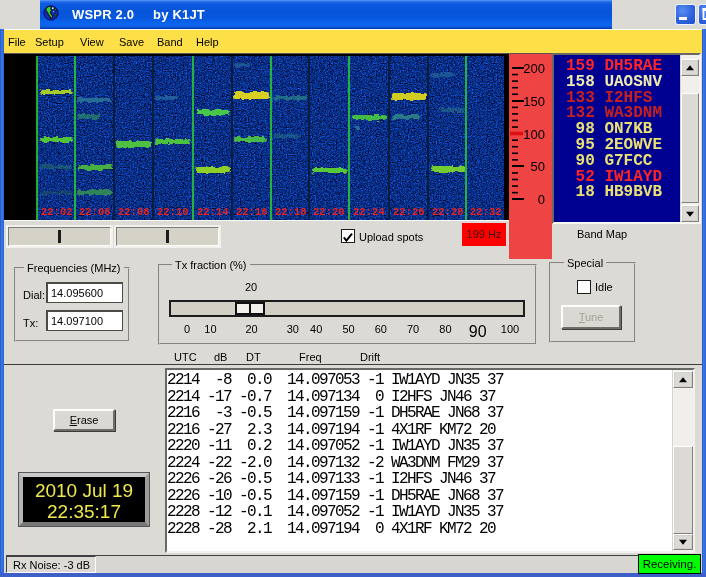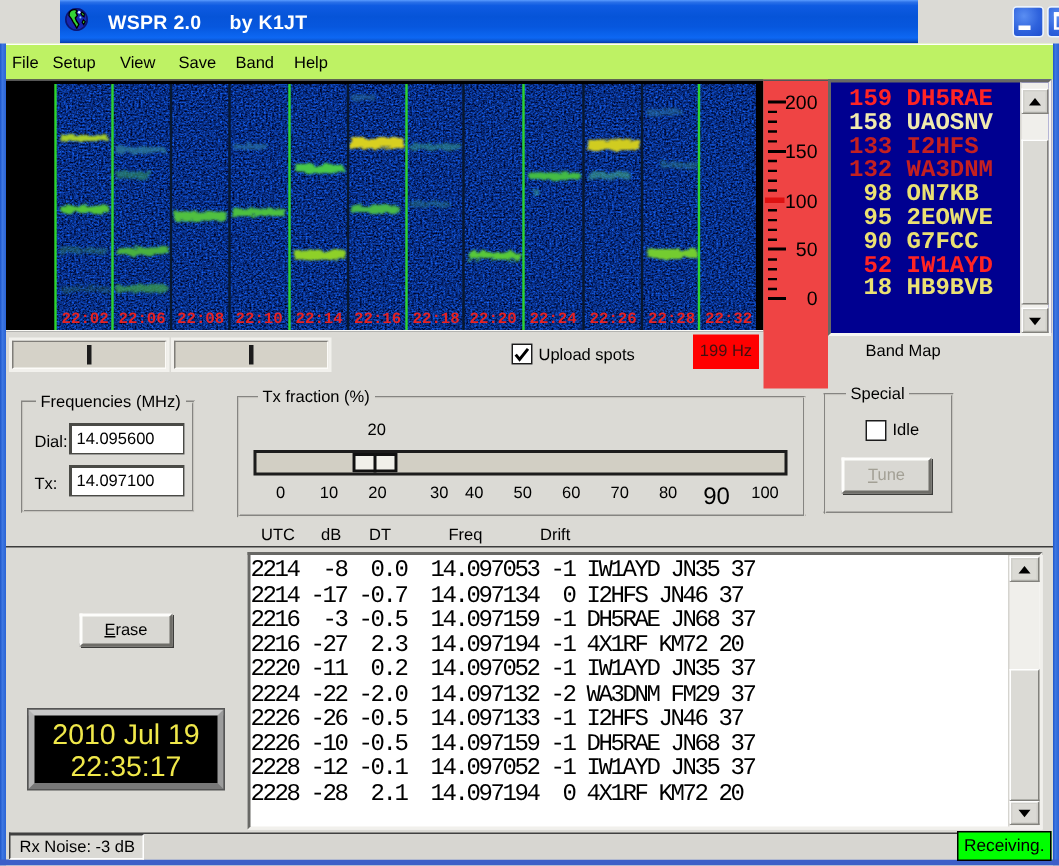--- a/index.html
+++ b/index.html
@@ -9,21 +9,21 @@
 
 #title{left:4px;top:0;width:572px;height:29px;
 background:linear-gradient(180deg,#5a9cff 0%,#2b71e8 5%,#0e5be2 13%,#0654d8 38%,#0757de 62%,#0a61ea 76%,#0d67f3 87%,#0a55d0 94%,#0234a4 100%);margin-left:36px;}
 #title .ttext{color:#fff;font-weight:bold;font-size:13px;top:7px;letter-spacing:0.2px;}
 .capbtn{top:4px;width:21px;height:21px;border:1px solid #eaf3ff;border-radius:3px;}
 .bluebtn{background:radial-gradient(circle at 35% 30%,#5a8ef2 0%,#2f63dd 55%,#1e4ecf 100%);}
 .redbtn{background:radial-gradient(circle at 35% 30%,#f49a80 0%,#e05638 55%,#c63b1c 100%);}
 
 .bord{background:linear-gradient(90deg,#1e55c8,#3d77e2 40%,#2a63d4);}
 
-#menubar{left:4px;top:29px;width:698px;height:24px;background:#bef264;border-top:1px solid #fefefc;}
+#menubar{left:4px;top:29px;width:698px;height:24px;background:#fde047;border-top:1px solid #fefefc;}
 #menubar span{position:absolute;top:6px;font-size:11px;color:#000;}
 
 #wf{left:4px;top:53px;width:505px;height:168px;background:#000;border-top:1px solid #565656;border-bottom:1px solid #fafaf6;}
 
 #ruler{left:509px;top:53px;width:43px;height:206px;background:#ef4444;border-top:1px solid #565656;}
 
 #bmap{left:552px;top:53px;width:149px;height:171px;background:#000090;border:2px solid;border-color:#686865 #f6f6f2 #f6f6f2 #686865;}
 #bmap pre{position:absolute;left:12px;top:4px;font-family:"Liberation Mono",monospace;font-weight:bold;font-size:16px;line-height:15.8px;}
 
 .sb{background:#f0efeb;border-left:1px solid #d5d4cf;}
@@ -254,21 +254,21 @@
   </div>
 
   <div class="abs grp" style="left:158px;top:264px;width:379px;height:81px">
     <div class="grplabel" style="left:12px">Tx fraction (%)</div>
     <div class="abs" style="left:85px;top:15px;font-size:11px">20</div>
     <div class="abs" style="left:9px;top:34px;width:356px;height:17px;background:#d2cfc4;border:2px solid #1c1c1c">
       <div class="abs" style="left:64px;top:0;width:30px;height:13px;background:#f1f0ea;border:2px solid #111"></div>
       <div class="abs" style="left:78px;top:0;width:2px;height:13px;background:#111"></div>
     </div>
     <div class="abs" style="top:57px;font-size:11px;width:30px;text-align:center;left:12.0px">0</div>
-      <div class="abs" style="top:57px;font-size:11px;width:30px;text-align:center;left:44.3px">10</div>
+      <div class="abs" style="top:57px;font-size:11px;width:30px;left:44.3px">10</div>
       <div class="abs" style="top:57px;font-size:11px;width:30px;text-align:center;left:76.6px">20</div>
       <div class="abs" style="top:57px;font-size:11px;width:30px;text-align:right;left:108.9px">30</div>
       <div class="abs" style="top:57px;font-size:11px;width:30px;text-align:center;left:141.2px">40</div>
       <div class="abs" style="top:57px;font-size:11px;width:30px;text-align:center;left:173.5px">50</div>
       <div class="abs" style="top:57px;font-size:11px;width:30px;text-align:center;left:205.8px">60</div>
       <div class="abs" style="top:57px;font-size:11px;width:30px;text-align:center;left:238.1px">70</div>
       <div class="abs" style="top:57px;font-size:11px;width:30px;text-align:center;left:270.4px">80</div>
       <div class="abs" style="top:57px;font-size:16px;width:30px;text-align:center;left:302.7px">90</div>
       <div class="abs" style="top:57px;font-size:11px;width:30px;text-align:center;left:335.0px">100</div>
   </div>

